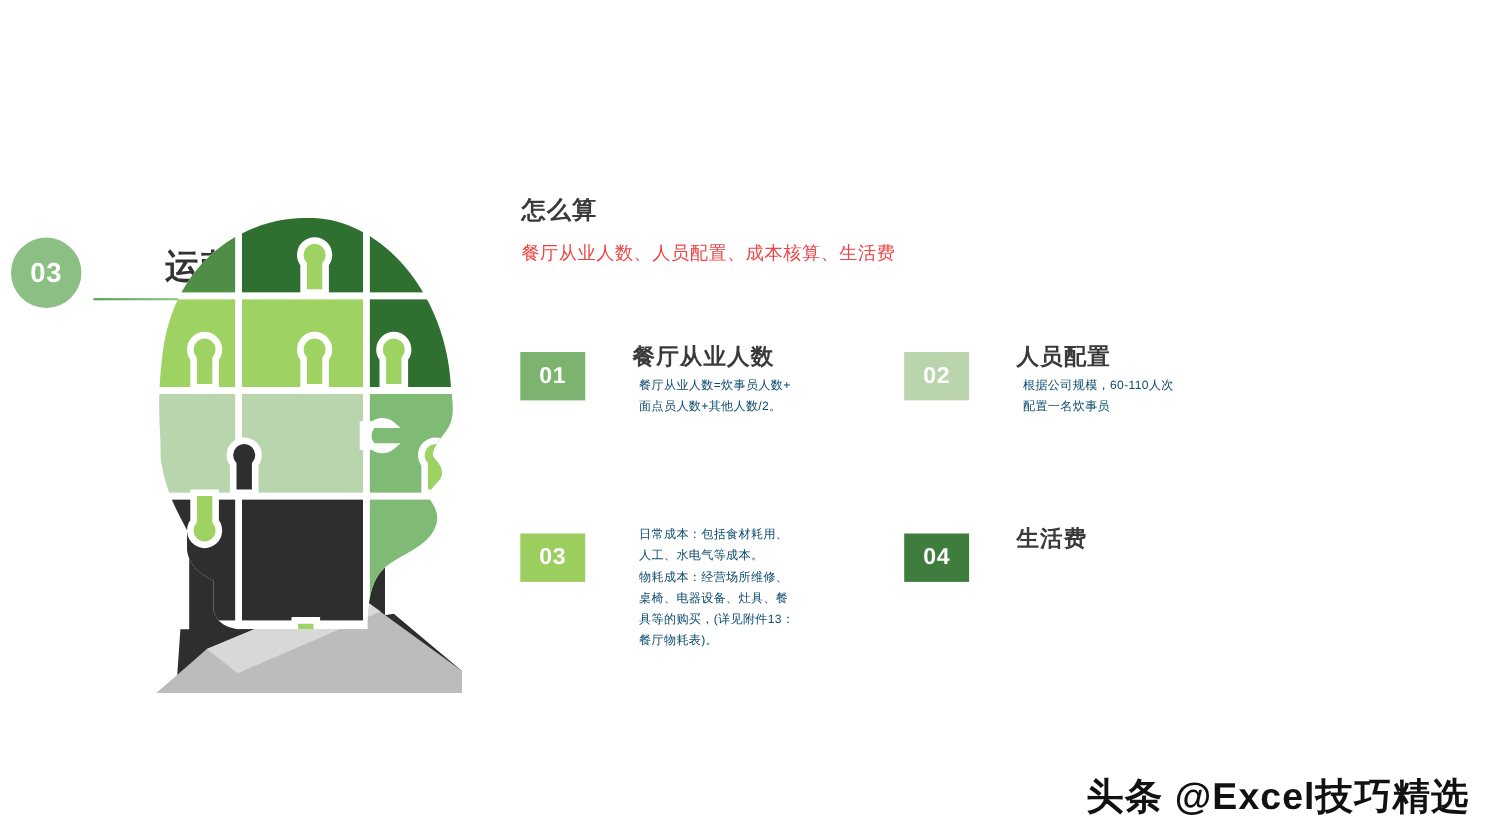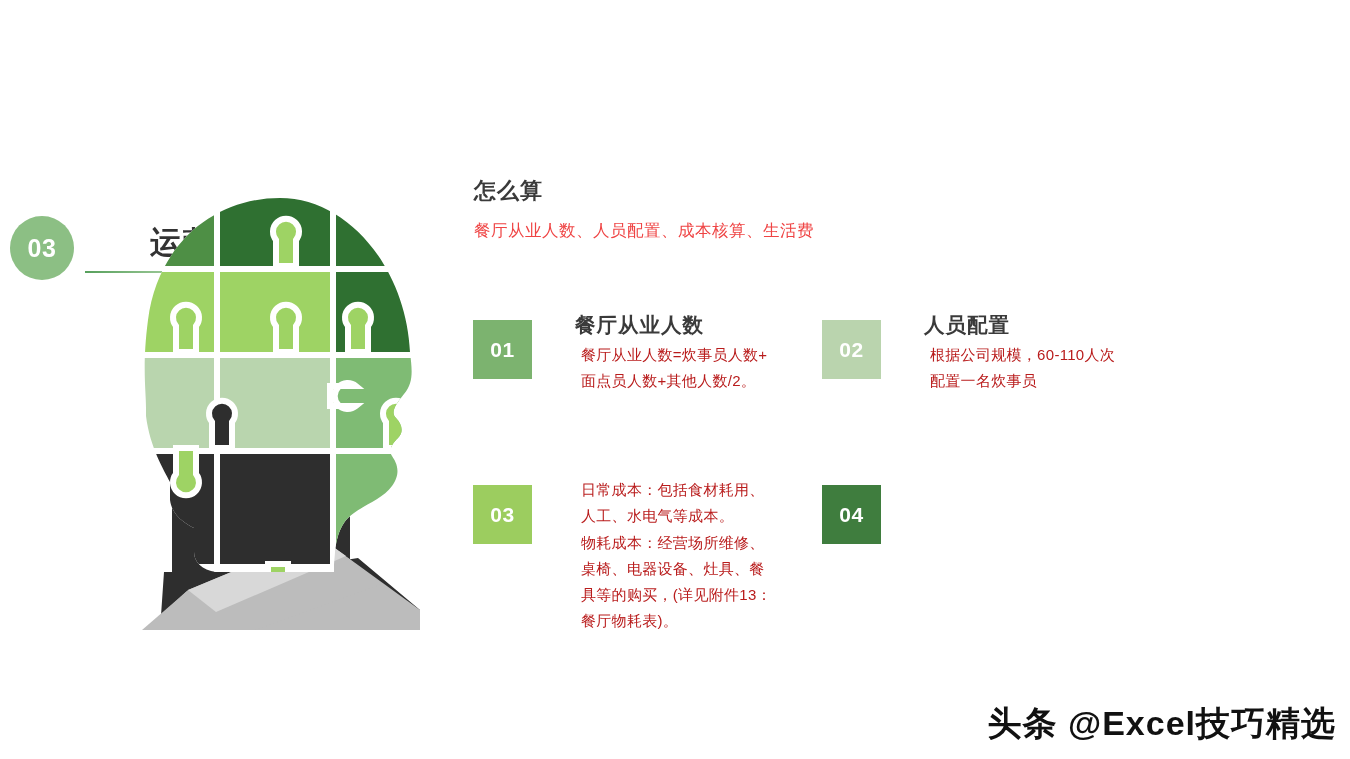--- a/index.html
+++ b/index.html
@@ -120,43 +120,43 @@
   .item.pos-1 { left: 0;    top: 0; }
   .item.pos-2 { left: 349px; top: 0; }
   .item.pos-3 { left: 0;    top: 165px; }
   .item.pos-4 { left: 349px; top: 165px; }
 
   .item-num {
     position: absolute;
     left: 0;
     top: 8px;
     width: 59px;
-    height: 59px;
+    height: 44px;
     display: flex;
     align-items: center;
     justify-content: center;
     color: #ffffff;
     font-size: 21px;
     font-weight: bold;
     letter-spacing: 0.5px;
   }
   .item-body {
     margin-left: 102px;
   }
   .item-title {
     font-size: 20.5px;
     font-weight: bold;
     color: #3a3a3a;
     letter-spacing: 1px;
     line-height: 1.25;
     margin: 0 0 4px 0;
   }
   .item-text {
-    font-size: 15px;
-    color: #b91c1c;
+    font-size: 11px;
+    color: #0c4a6e;
     line-height: 1.75;
     letter-spacing: 0.3px;
     margin: 0;
     padding-left: 6px;
     white-space: pre-line;
   }
 
   
   .watermark {
     position: absolute;
@@ -308,20 +308,21 @@
 物耗成本：经营场所维修、
 桌椅、电器设备、灶具、餐
 具等的购买，(详见附件13：
 餐厅物耗表)。</div>
       </div>
     </div>
 
     <div class="item pos-4">
       <div class="item-num" style="background: rgb(63, 125, 62);">04</div>
       <div class="item-body">
+        <div class="item-title">生活费</div>
       </div>
     </div>
 
   </div>
 
   <div class="watermark">头条 @Excel技巧精选</div>
 
 </div>
 
 </body></html>

